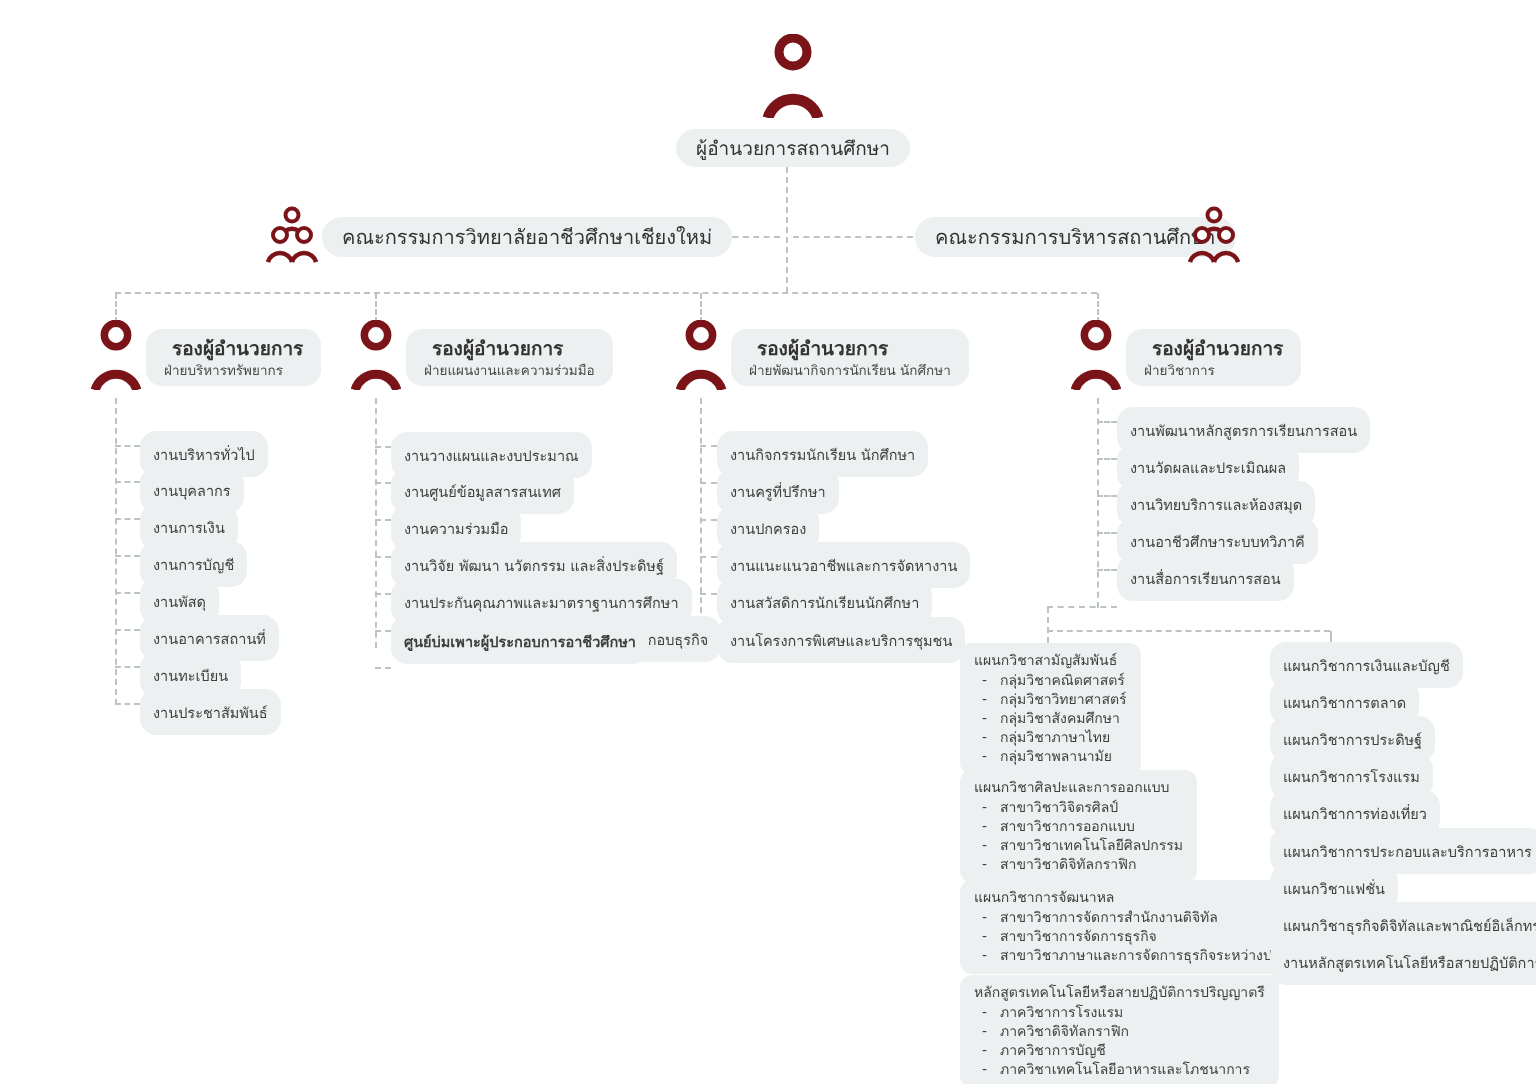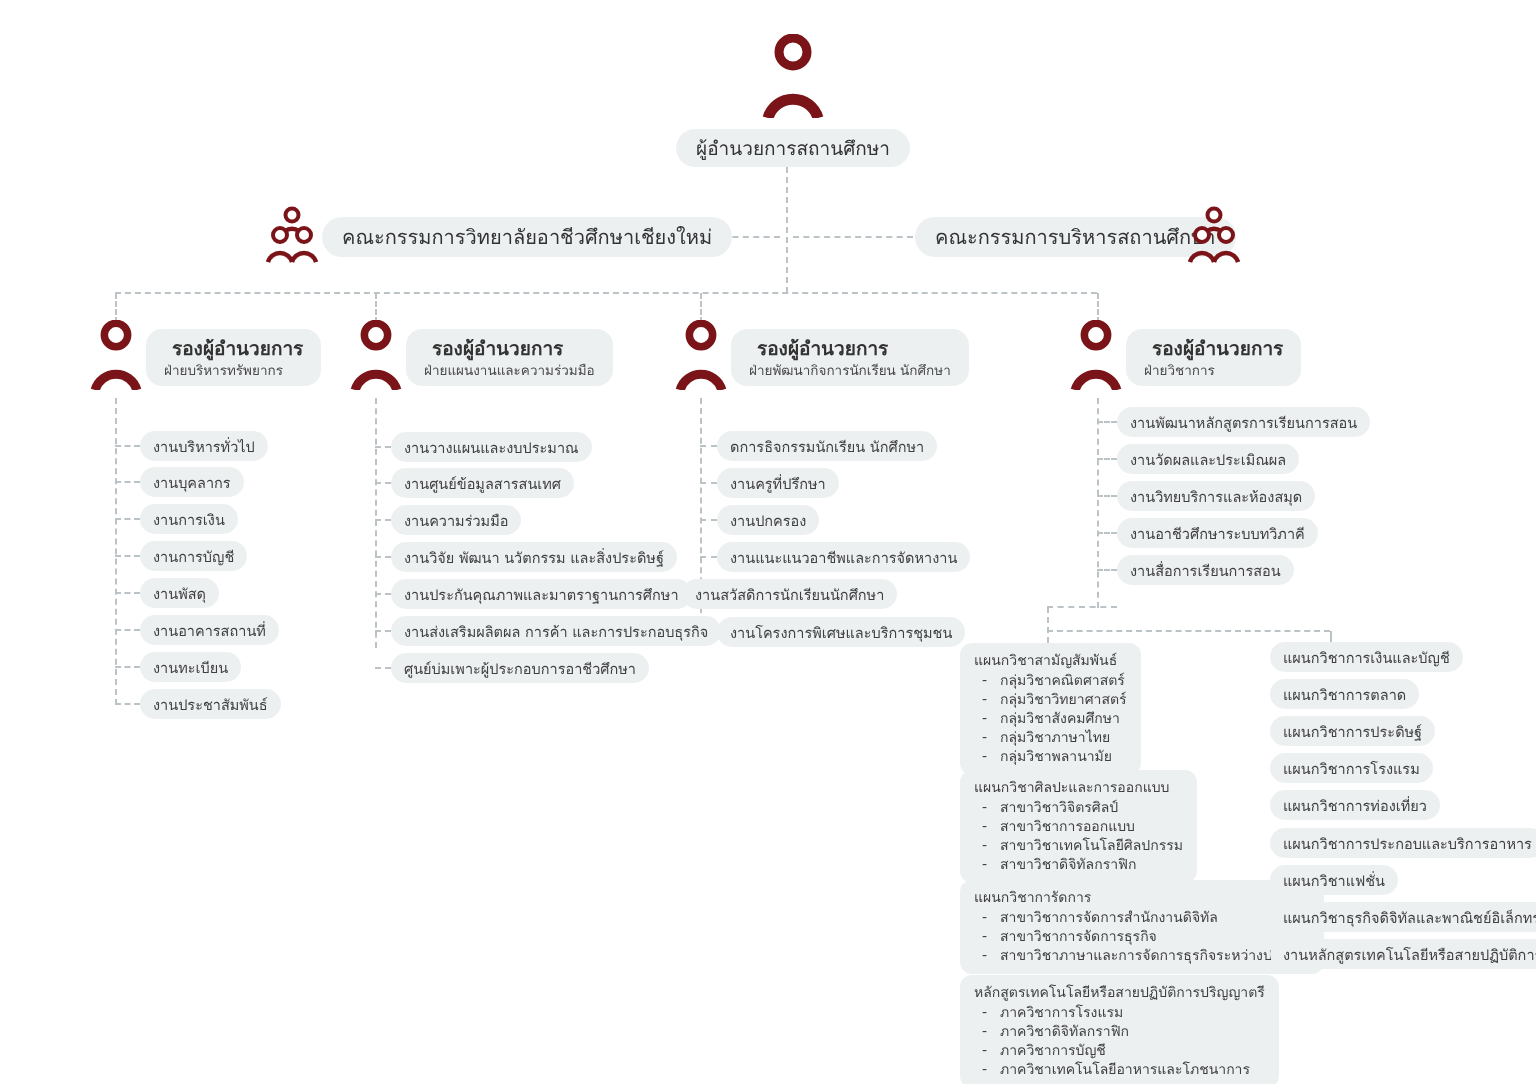--- a/index.html
+++ b/index.html
@@ -2,21 +2,21 @@
 <html><head>
 <meta charset="utf-8">
 <style>
   html,body{margin:0;padding:0;background:#ffffff;}
   #canvas{
     position:relative;width:1536px;height:1084px;background:#ffffff;overflow:hidden;
     font-family:"DejaVu Sans","Liberation Sans",sans-serif;color:#3b3b3b;
   }
   .pill{
     position:absolute;display:inline-flex;align-items:center;white-space:nowrap;
-    background:#edf0f1;border-radius:16px;height:30px;padding:0 13px;
+    background:#edf0f1;border-radius:16px;height:30px;padding:8px 13px;
     font-size:14.5px;color:#3f3f3f;
   }
   .bigpill{
     position:absolute;display:inline-flex;align-items:center;white-space:nowrap;
     background:#edf0f1;border-radius:20px;height:38px;padding:0 20px;
     font-size:19px;font-weight:500;color:#333;
   }
   .hdr{
     position:absolute;display:flex;flex-direction:column;justify-content:center;
     background:#edf0f1;border-radius:16px;padding:7px 18px;white-space:nowrap;
@@ -208,37 +208,37 @@
     </div>
   <div class="pill" style="left:391px;top:542px;">
       <span>งานวิจัย พัฒนา นวัตกรรม และสิ่งประดิษฐ์</span>
     </div>
   <div class="pill" style="left:391px;top:579px;">
       <span>งานประกันคุณภาพและมาตราฐานการศึกษา</span>
     </div>
   <div class="pill" style="left:391px;top:616px;">
       <span>งานส่งเสริมผลิตผล การค้า และการประกอบธุรกิจ</span>
     </div>
-  <div class="pill" style="left:391px;top:653px;">
+  <div class="pill" style="left:391px;top:618px;font-weight:bold;">
       <span>ศูนย์บ่มเพาะผู้ประกอบการอาชีวศึกษา</span>
     </div>
 
   <div class="pill" style="left:717px;top:431px;">
-      <span>ดการธิจกรรมนักเรียน นักศึกษา</span>
+      <span>งานกิจกรรมนักเรียน นักศึกษา</span>
     </div>
   <div class="pill" style="left:717px;top:468px;">
       <span>งานครูที่ปรึกษา</span>
     </div>
   <div class="pill" style="left:717px;top:505px;">
       <span>งานปกครอง</span>
     </div>
   <div class="pill" style="left:717px;top:542px;">
       <span>งานแนะแนวอาชีพและการจัดหางาน</span>
     </div>
-  <div class="pill" style="left:682px;top:579px;align-items:center;">
+  <div class="pill" style="left:717px;top:579px;align-items:center;">
       <span>งานสวัสดิการนักเรียนนักศึกษา</span>
     </div>
   <div class="pill" style="left:717px;top:617px;">
       <span>งานโครงการพิเศษและบริการชุมชน</span>
     </div>
 
   <div class="pill" style="left:1117px;top:407px;">
       <span>งานพัฒนาหลักสูตรการเรียนการสอน</span>
     </div>
   <div class="pill" style="left:1117px;top:444px;">
@@ -283,21 +283,21 @@
       </div>
     <div class="brow">
         <span>สาขาวิชาเทคโนโลยีศิลปกรรม</span>
       </div>
     <div class="brow">
         <span>สาขาวิชาดิจิทัลกราฟิก</span>
       </div>
   </div>
 
   <div class="box" style="left:960px;top:880px;">
-    <div class="btitle">แผนกวิชาการัดการ</div>
+    <div class="btitle">แผนกวิชาการจัฒนาหล</div>
     <div class="brow">
         <span>สาขาวิชาการจัดการสำนักงานดิจิทัล</span>
       </div>
     <div class="brow">
         <span>สาขาวิชาการจัดการธุรกิจ</span>
       </div>
     <div class="brow">
         <span>สาขาวิชาภาษาและการจัดการธุรกิจระหว่างประเทศ</span>
       </div>
   </div>

